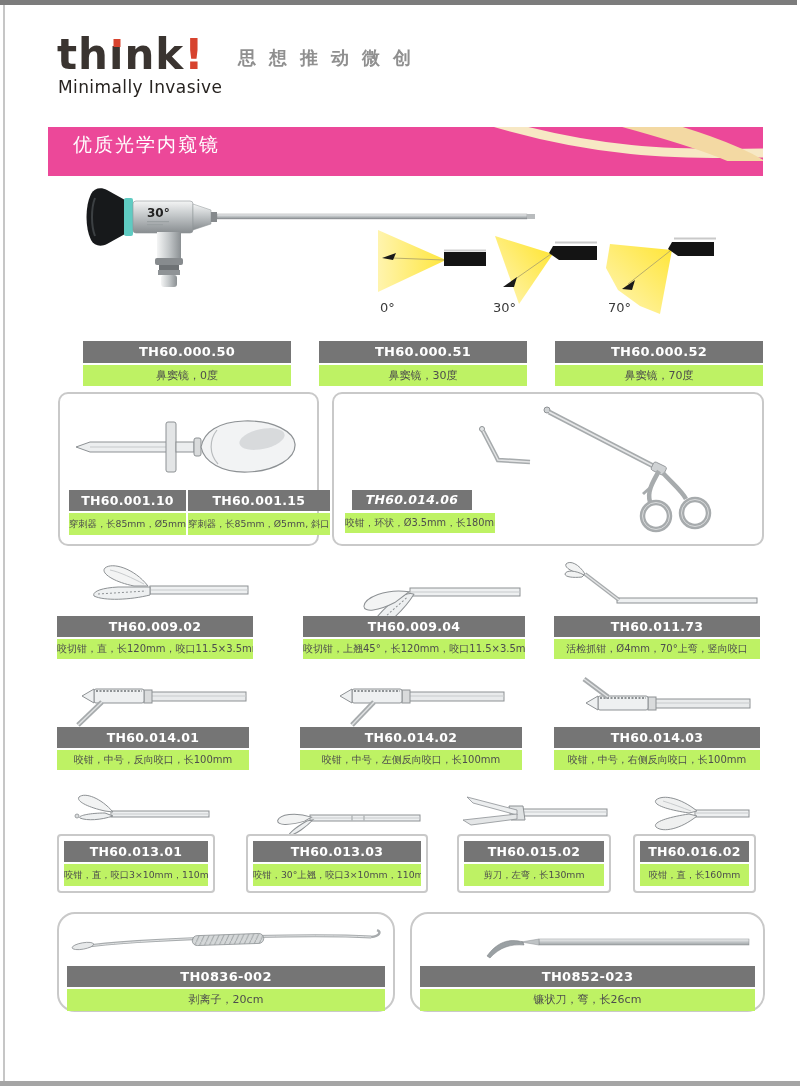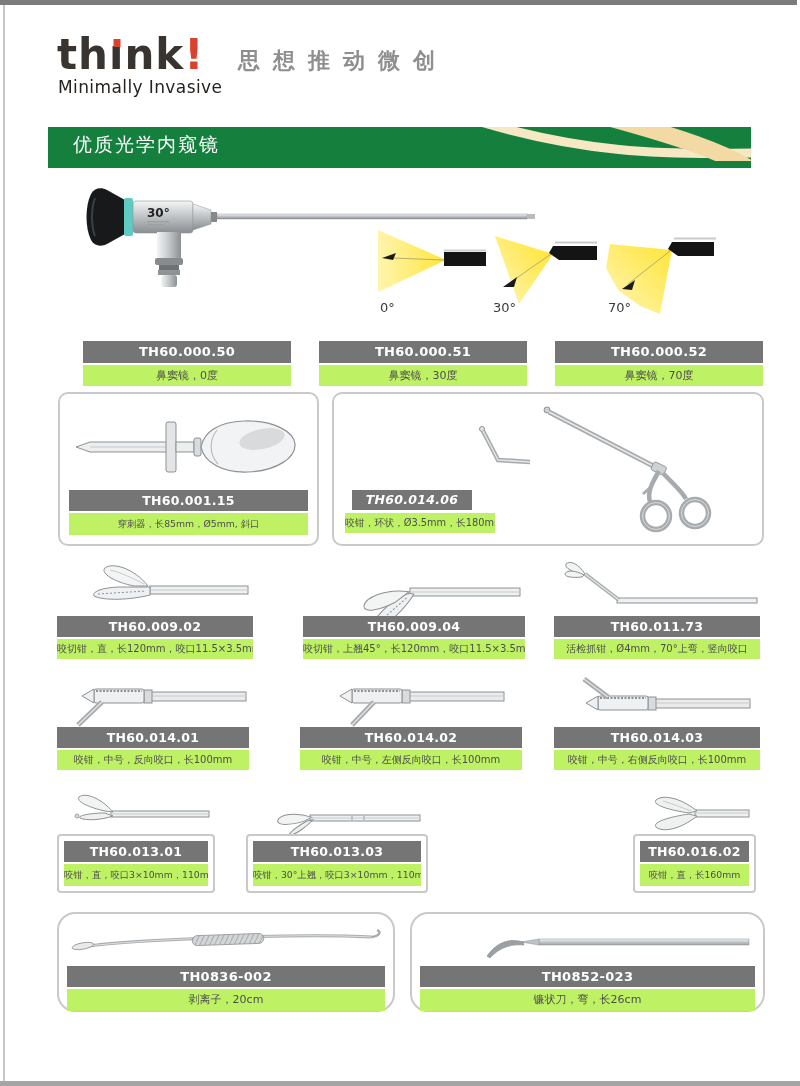--- a/index.html
+++ b/index.html
@@ -11,24 +11,24 @@
   .top-bar{left:0;top:0;width:797px;height:5px;background:#7c7c7c;}
   .left-bar{left:3px;top:5px;width:2px;height:1076px;background:#c6c6c6;}
   .bottom-bar{left:0;top:1081px;width:800px;height:5px;background:#a5a5a5;}
 
   
   .logo{left:57px;top:34px;font-weight:bold;font-size:42px;line-height:1;color:#3a3430;letter-spacing:1px;display:flex;}
   .logo .ch{position:relative;display:inline-block;}
   .logo .bang{color:#d7432e;}
   .logo .idot{position:absolute;left:50%;transform:translateX(-50%);top:5px;width:7px;height:8px;background:#d7432e;}
   .logo-sub{left:58px;top:77px;font-size:17px;color:#272320;letter-spacing:0.4px;}
-  .tagline{left:238px;top:46px;font-size:22px;font-weight:600;color:#8f8f8f;letter-spacing:13px;white-space:nowrap;}
-
-  
-  .banner{left:48px;top:127px;width:703px;height:41px;background:#15803d;overflow:hidden;}
+  .tagline{left:238px;top:46px;font-size:18px;font-weight:600;color:#8f8f8f;letter-spacing:13px;white-space:nowrap;}
+
+  
+  .banner{left:48px;top:127px;width:703px;height:49px;background:#ec4899;overflow:hidden;padding-left:12px;}
   .banner-title{position:absolute;left:25px;top:0;line-height:34px;font-size:19px;color:#ffffff;letter-spacing:2px;}
   .swoosh{position:absolute;right:0;top:0;width:420px;height:34px;}
 
   
   .code-bar{background:#757575;color:#fff;font-weight:bold;text-align:center;letter-spacing:0.3px;overflow:hidden;white-space:nowrap;}
   .desc-bar{background:#bef264;color:#4d4d4d;text-align:center;overflow:hidden;white-space:nowrap;}
 
   
   .endo-table{left:57px;top:341px;width:706px;display:flex;gap:2px;}
   .endo-table .col{flex:1;padding-left:26px;}
@@ -193,20 +193,24 @@
       <line x1="24" y1="39" x2="102" y2="39" stroke="#c5c8ca" stroke-width="1"></line>
       <rect x="100" y="14" width="10" height="50" rx="2" fill="#e3e5e6" stroke="#8d9194" stroke-width="1"></rect>
       <rect x="110" y="34" width="18" height="10" fill="#eceeef" stroke="#8d9194" stroke-width="1"></rect>
       <rect x="128" y="30" width="7" height="18" rx="2" fill="#d9dbdc" stroke="#8d9194" stroke-width="1"></rect>
       <path d="M135,39 C138,24 152,14 178,13 C208,12 228,24 229,36 C230,50 210,63 182,64 C156,65 138,54 135,39 Z" fill="#f2f3f4" stroke="#8d9194" stroke-width="1.2"></path>
       <path d="M151,22 C143,32 143,46 152,56" stroke="#b9bcbe" stroke-width="1.2" fill="none"></path>
       <ellipse cx="196" cy="31" rx="23" ry="10" fill="#cfd2d4" opacity="0.75" transform="rotate(-12 196 31)"></ellipse>
     </svg>
     <div class="pair">
       <div class="cell">
+        <div class="code-bar">TH60.001.10</div>
+        <div class="desc-bar">穿刺器，长85mm，Ø5mm</div>
+      </div>
+      <div class="cell">
         <div class="code-bar">TH60.001.15</div>
         <div class="desc-bar">穿刺器，长85mm，Ø5mm, 斜口</div>
       </div>
     </div>
   </div>
 
   <div class="abs pbox boxB">
     <svg class="art" width="428" height="150" viewBox="0 0 428 150">
       <circle cx="148" cy="35" r="2.5" fill="#e3e5e6" stroke="#8d9194" stroke-width="1"></circle>
       <path d="M149,37 L162,62 L164,66 L196,68" stroke="#a7abad" stroke-width="4.5" fill="none"></path>
@@ -351,20 +355,35 @@
           <path d="M0,2 C-10,5 -22,6 -28,4 C-30,2 -20,0 -6,0 Z" fill="#eef0f1" stroke="#8d9194" stroke-width="1"></path>
         </g>
       </svg>
     </div>
     <div class="lbox">
       <div class="code-bar">TH60.013.03</div>
       <div class="desc-bar">咬钳，30°上翘，咬口3×10mm，110mm</div>
     </div>
   </div>
 
+  <div class="abs pcol" style="left:457px;top:786px;width:154px;">
+    <div class="artwrap" style="height:48px;">
+      <svg width="150" height="40" viewBox="0 0 150 40">
+        <rect x="60" y="15" width="88" height="7" fill="#eef0f1" stroke="#8d9194" stroke-width="1"></rect>
+        <line x1="60" y1="18" x2="148" y2="18" stroke="#c8cbcd" stroke-width="1"></line>
+        <polygon points="50,12 64,12 66,26 52,26" fill="#dfe2e3" stroke="#8d9194" stroke-width="1"></polygon>
+        <polygon points="58,16 8,3 14,9 58,21" fill="#eceeef" stroke="#8d9194" stroke-width="0.8"></polygon>
+        <polygon points="58,20 4,26 12,31 58,25" fill="#e4e6e7" stroke="#8d9194" stroke-width="0.8"></polygon>
+      </svg>
+    </div>
+    <div class="lbox">
+      <div class="code-bar">TH60.015.02</div>
+      <div class="desc-bar">剪刀，左弯，长130mm</div>
+    </div>
+  </div>
 
   <div class="abs pcol" style="left:633px;top:786px;width:123px;">
     <div class="artwrap" style="height:48px;">
       <svg width="112" height="40" viewBox="0 0 112 40">
         <rect x="56" y="16" width="54" height="7" fill="#eef0f1" stroke="#8d9194" stroke-width="1"></rect>
         <line x1="56" y1="19" x2="110" y2="19" stroke="#c8cbcd" stroke-width="1"></line>
         <path d="M58,17 C42,4 24,0 17,6 C13,11 30,16 50,19 Z" fill="#eff0f0" stroke="#8d9194" stroke-width="1"></path>
         <path d="M58,22 C42,35 24,39 17,33 C13,28 30,23 50,20 Z" fill="#eff0f0" stroke="#8d9194" stroke-width="1"></path>
         <path d="M24,7 C34,10 44,14 52,17" stroke="#c8cbcd" stroke-width="1" fill="none"></path>
       </svg>

